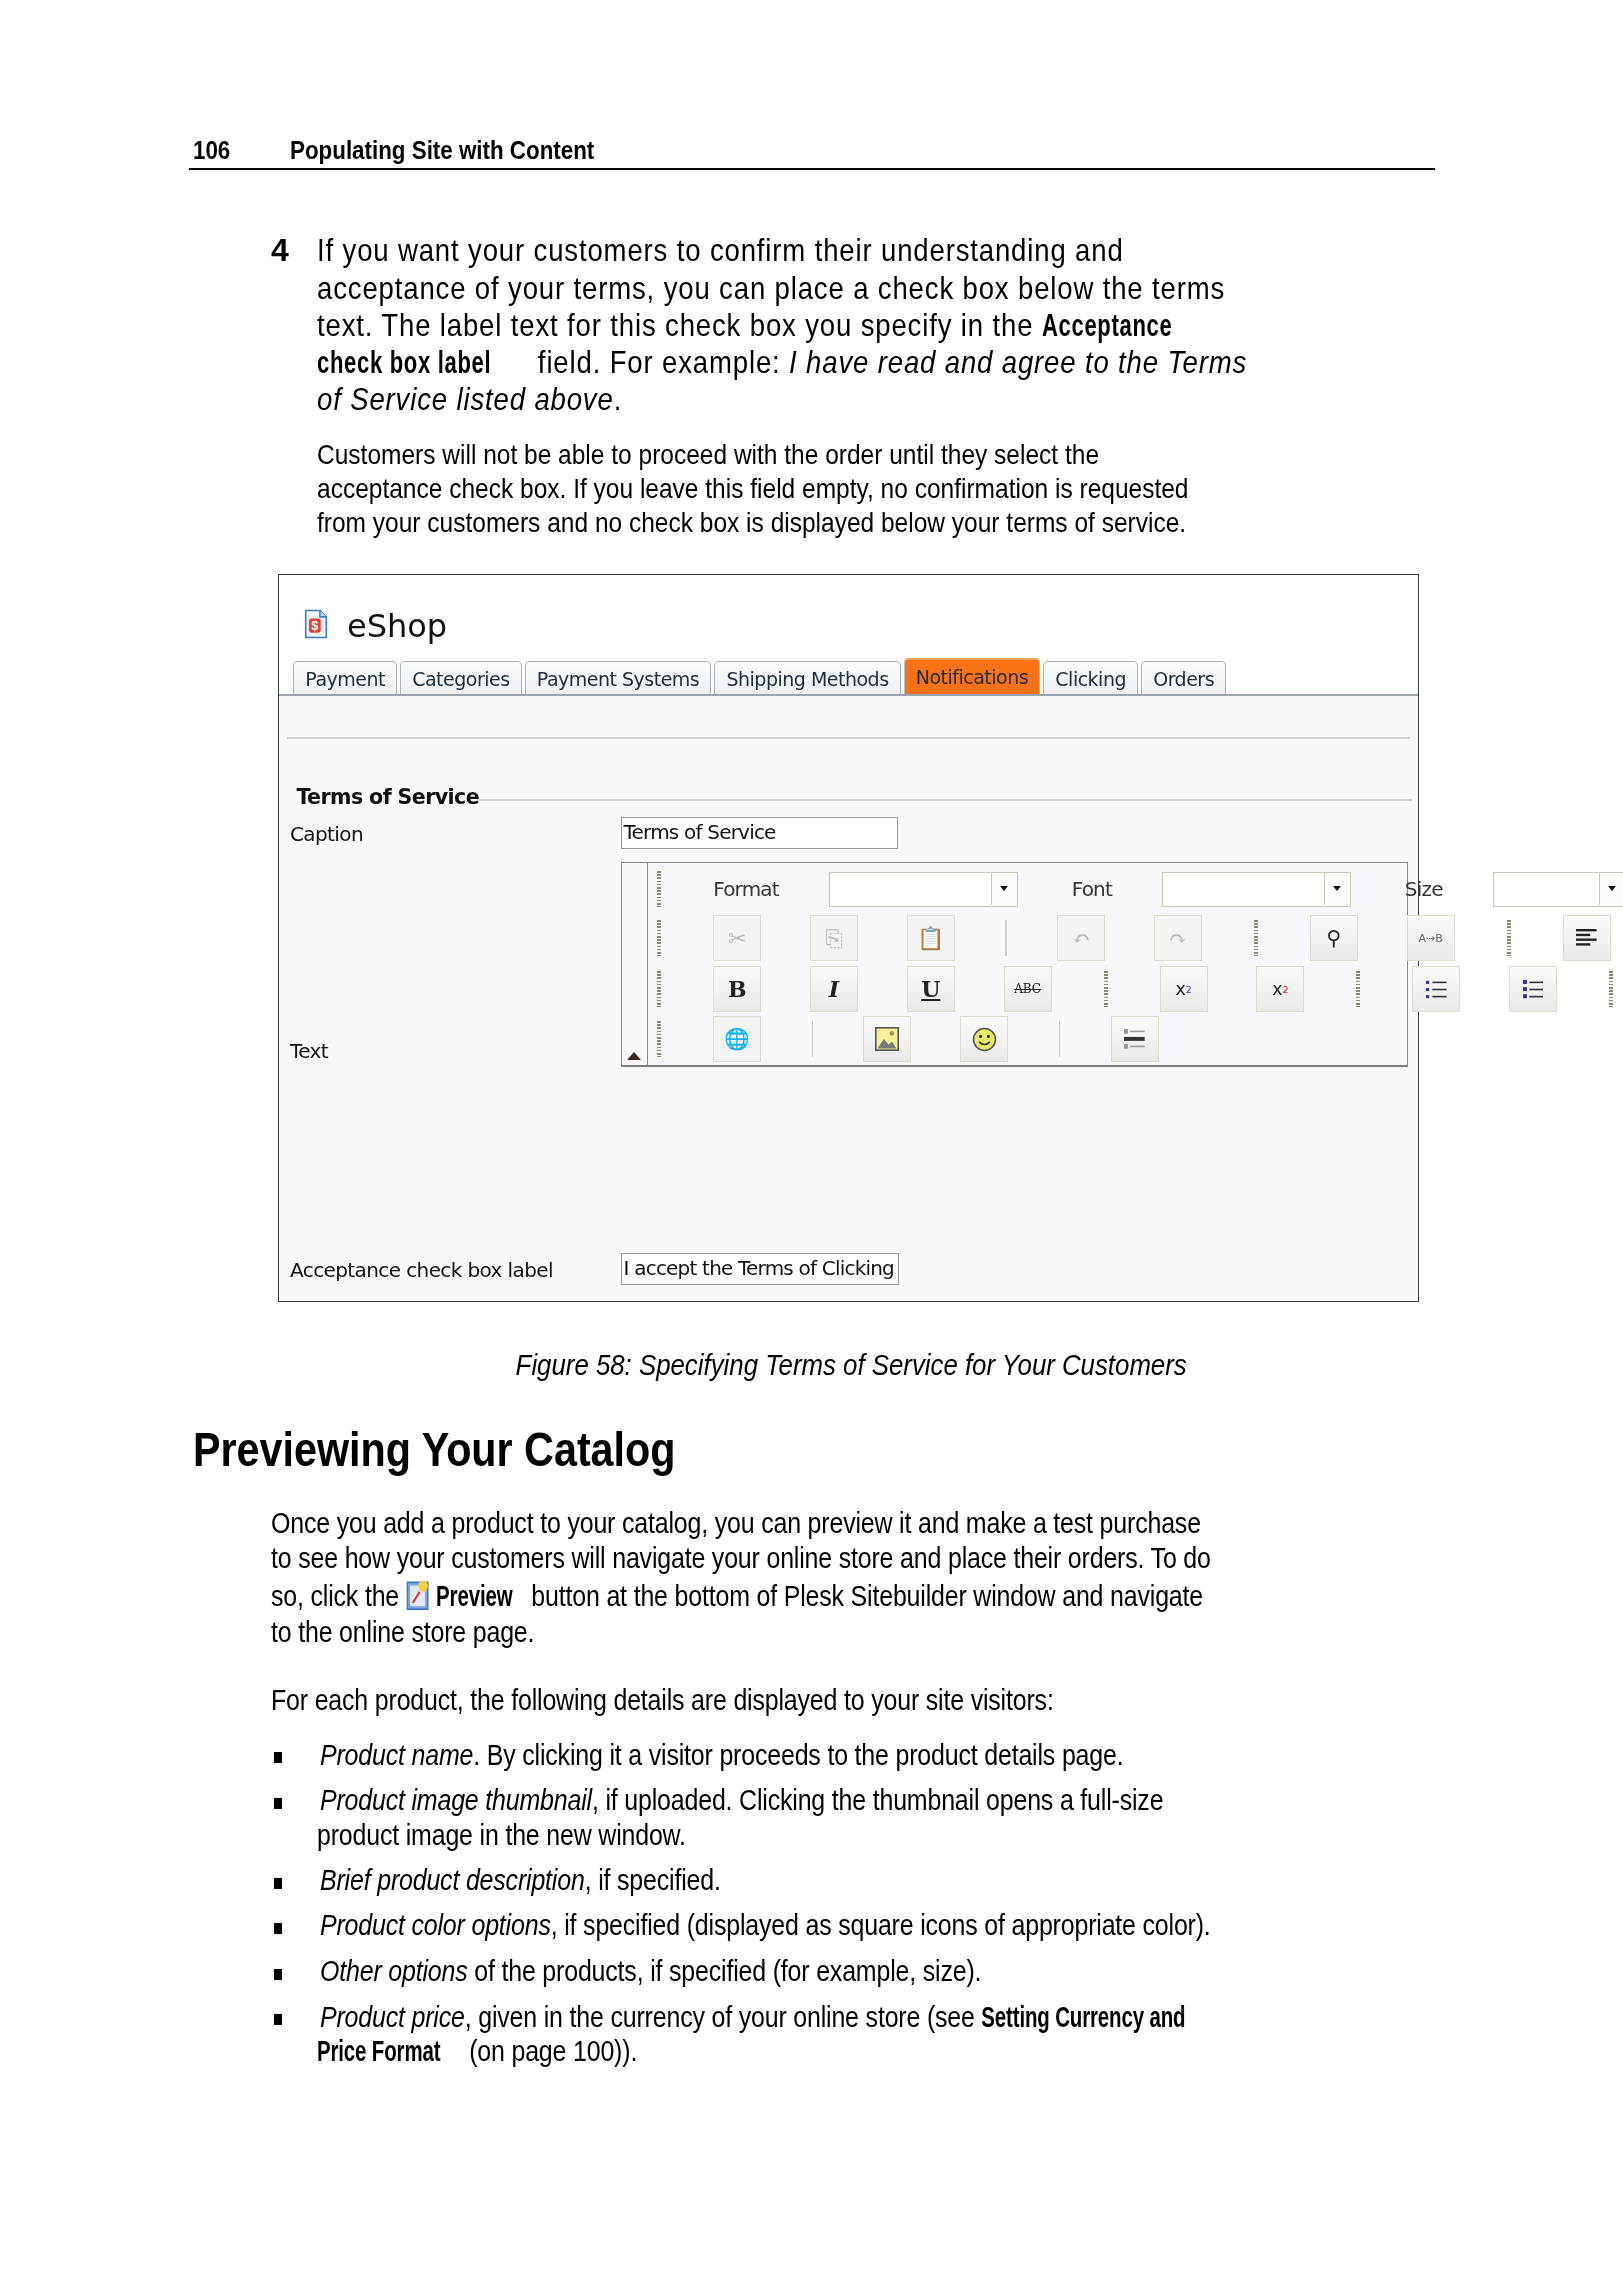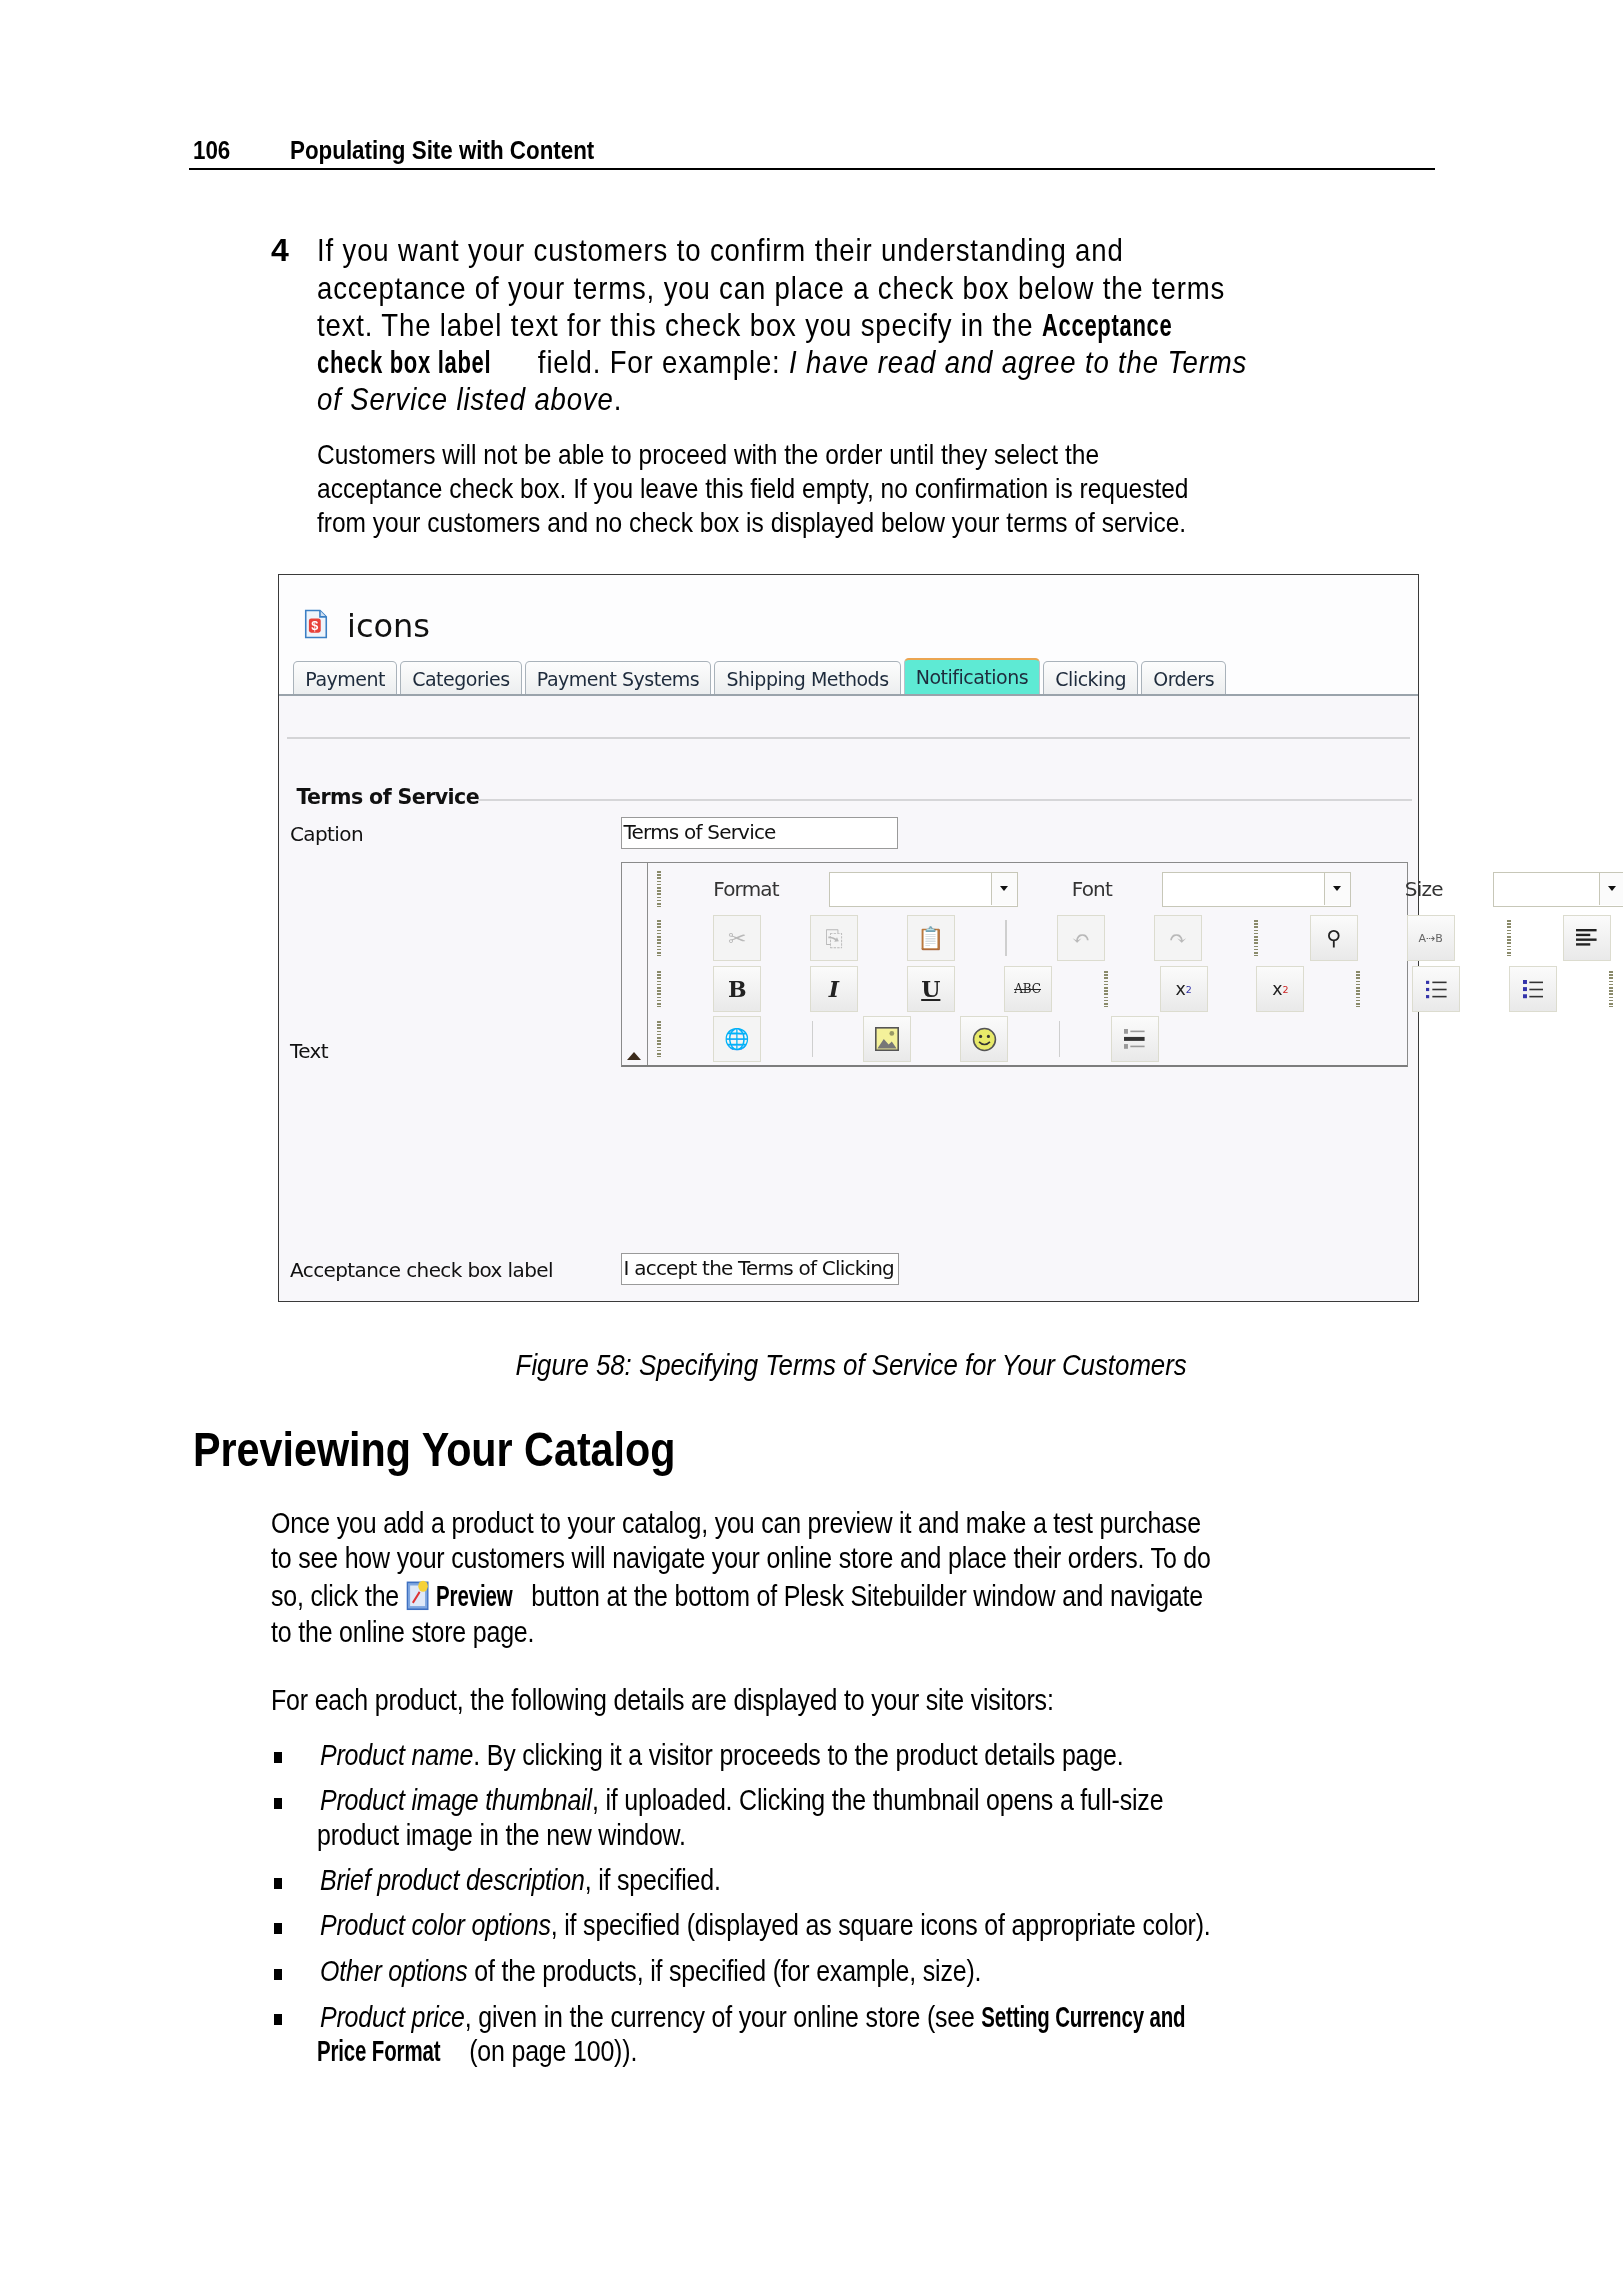--- a/index.html
+++ b/index.html
@@ -28,21 +28,21 @@
   #app-icon { position: absolute; left: 24.6px; top: 34px; width: 24px; height: 30px; }
   #app-title { position: absolute; left: 68px; top: 32px; font-size: 32px; font-family: "DejaVu Sans", sans-serif; color: #111; }
   #tabs { position: absolute; left: 14.3px; top: 84px; height: 35px; display: flex; align-items: flex-end; }
   .tab {
     height: 33px; box-sizing: border-box; margin-right: 3.2px;
     border: 1.6px solid #a9b2ba; border-bottom: none; border-radius: 4.8px 4.8px 0 0;
     background: linear-gradient(#fdfdfd, #eceeef);
     font-family: "DejaVu Sans", sans-serif; font-size: 19px; color: #1e2b3c;
     padding: 5.6px 11px 0 11px; white-space: nowrap; letter-spacing: -0.5px;
   }
-  .tab.active { background: #5eead4; border-color: #e0a04a #b9c2ca #b9c2ca #b9c2ca; border-top: 2.4px solid #eba552; height: 36px; }
+  .tab.active { background: #f97316; border-color: #e0a04a #b9c2ca #b9c2ca #b9c2ca; border-top: 2.4px solid #eba552; height: 36px; }
   #tab-baseline { position: absolute; left: 0; right: 0; top: 119px; height: 1.6px; background: #9aa3ab; }
   #fig-sep { position: absolute; left: 8px; right: 8px; top: 162px; height: 1.6px; background: #d4d4d6; }
 
   #section-legend { position: absolute; left: 17.4px; top: 210px; font-family: "DejaVu Sans", sans-serif; font-weight: bold; font-size: 20.6px; color: #111; letter-spacing: -0.6px; }
   #section-line { position: absolute; left: 198px; right: 6.3px; top: 224px; height: 1.6px; background: #d6d6d8; }
 
   .form-label { position: absolute; left: 11px; font-family: "DejaVu Sans", sans-serif; font-size: 20px; color: #111; letter-spacing: -0.6px; }
   .text-input {
     position: absolute; background: #fff; border: 1.6px solid #9a9a9a; box-sizing: border-box;
     font-family: "DejaVu Sans", sans-serif; font-size: 20px; color: #111; letter-spacing: -0.8px;
@@ -110,21 +110,21 @@
 <div class="abs note-line narrow" style="top:506px">from your customers and no check box is displayed below your terms of service.</div>
 
 <div id="figure" class="abs">
   <div id="fig-top">
     <svg id="app-icon" viewBox="0 0 30 38">
       <path d="M2 2 H20 L28 10 V36 H2 Z" fill="#eef4fb" stroke="#3b7fc4" stroke-width="2"></path>
       <path d="M20 2 V10 H28" fill="#cfe0f2" stroke="#3b7fc4" stroke-width="2"></path>
       <rect x="6" y="12" width="15" height="18" rx="3" fill="#e8423a"></rect>
       <text x="13.5" y="27" font-size="16" font-weight="bold" text-anchor="middle" fill="#fff" font-family="Liberation Sans, sans-serif">$</text>
     </svg>
-    <div id="app-title">icons</div>
+    <div id="app-title">eShop</div>
     <div id="tabs">
       <div class="tab">Payment</div>
       <div class="tab">Categories</div>
       <div class="tab">Payment Systems</div>
       <div class="tab">Shipping Methods</div>
       <div class="tab active">Notifications</div>
       <div class="tab">Clicking</div>
       <div class="tab">Orders</div>
     </div>
   </div>

